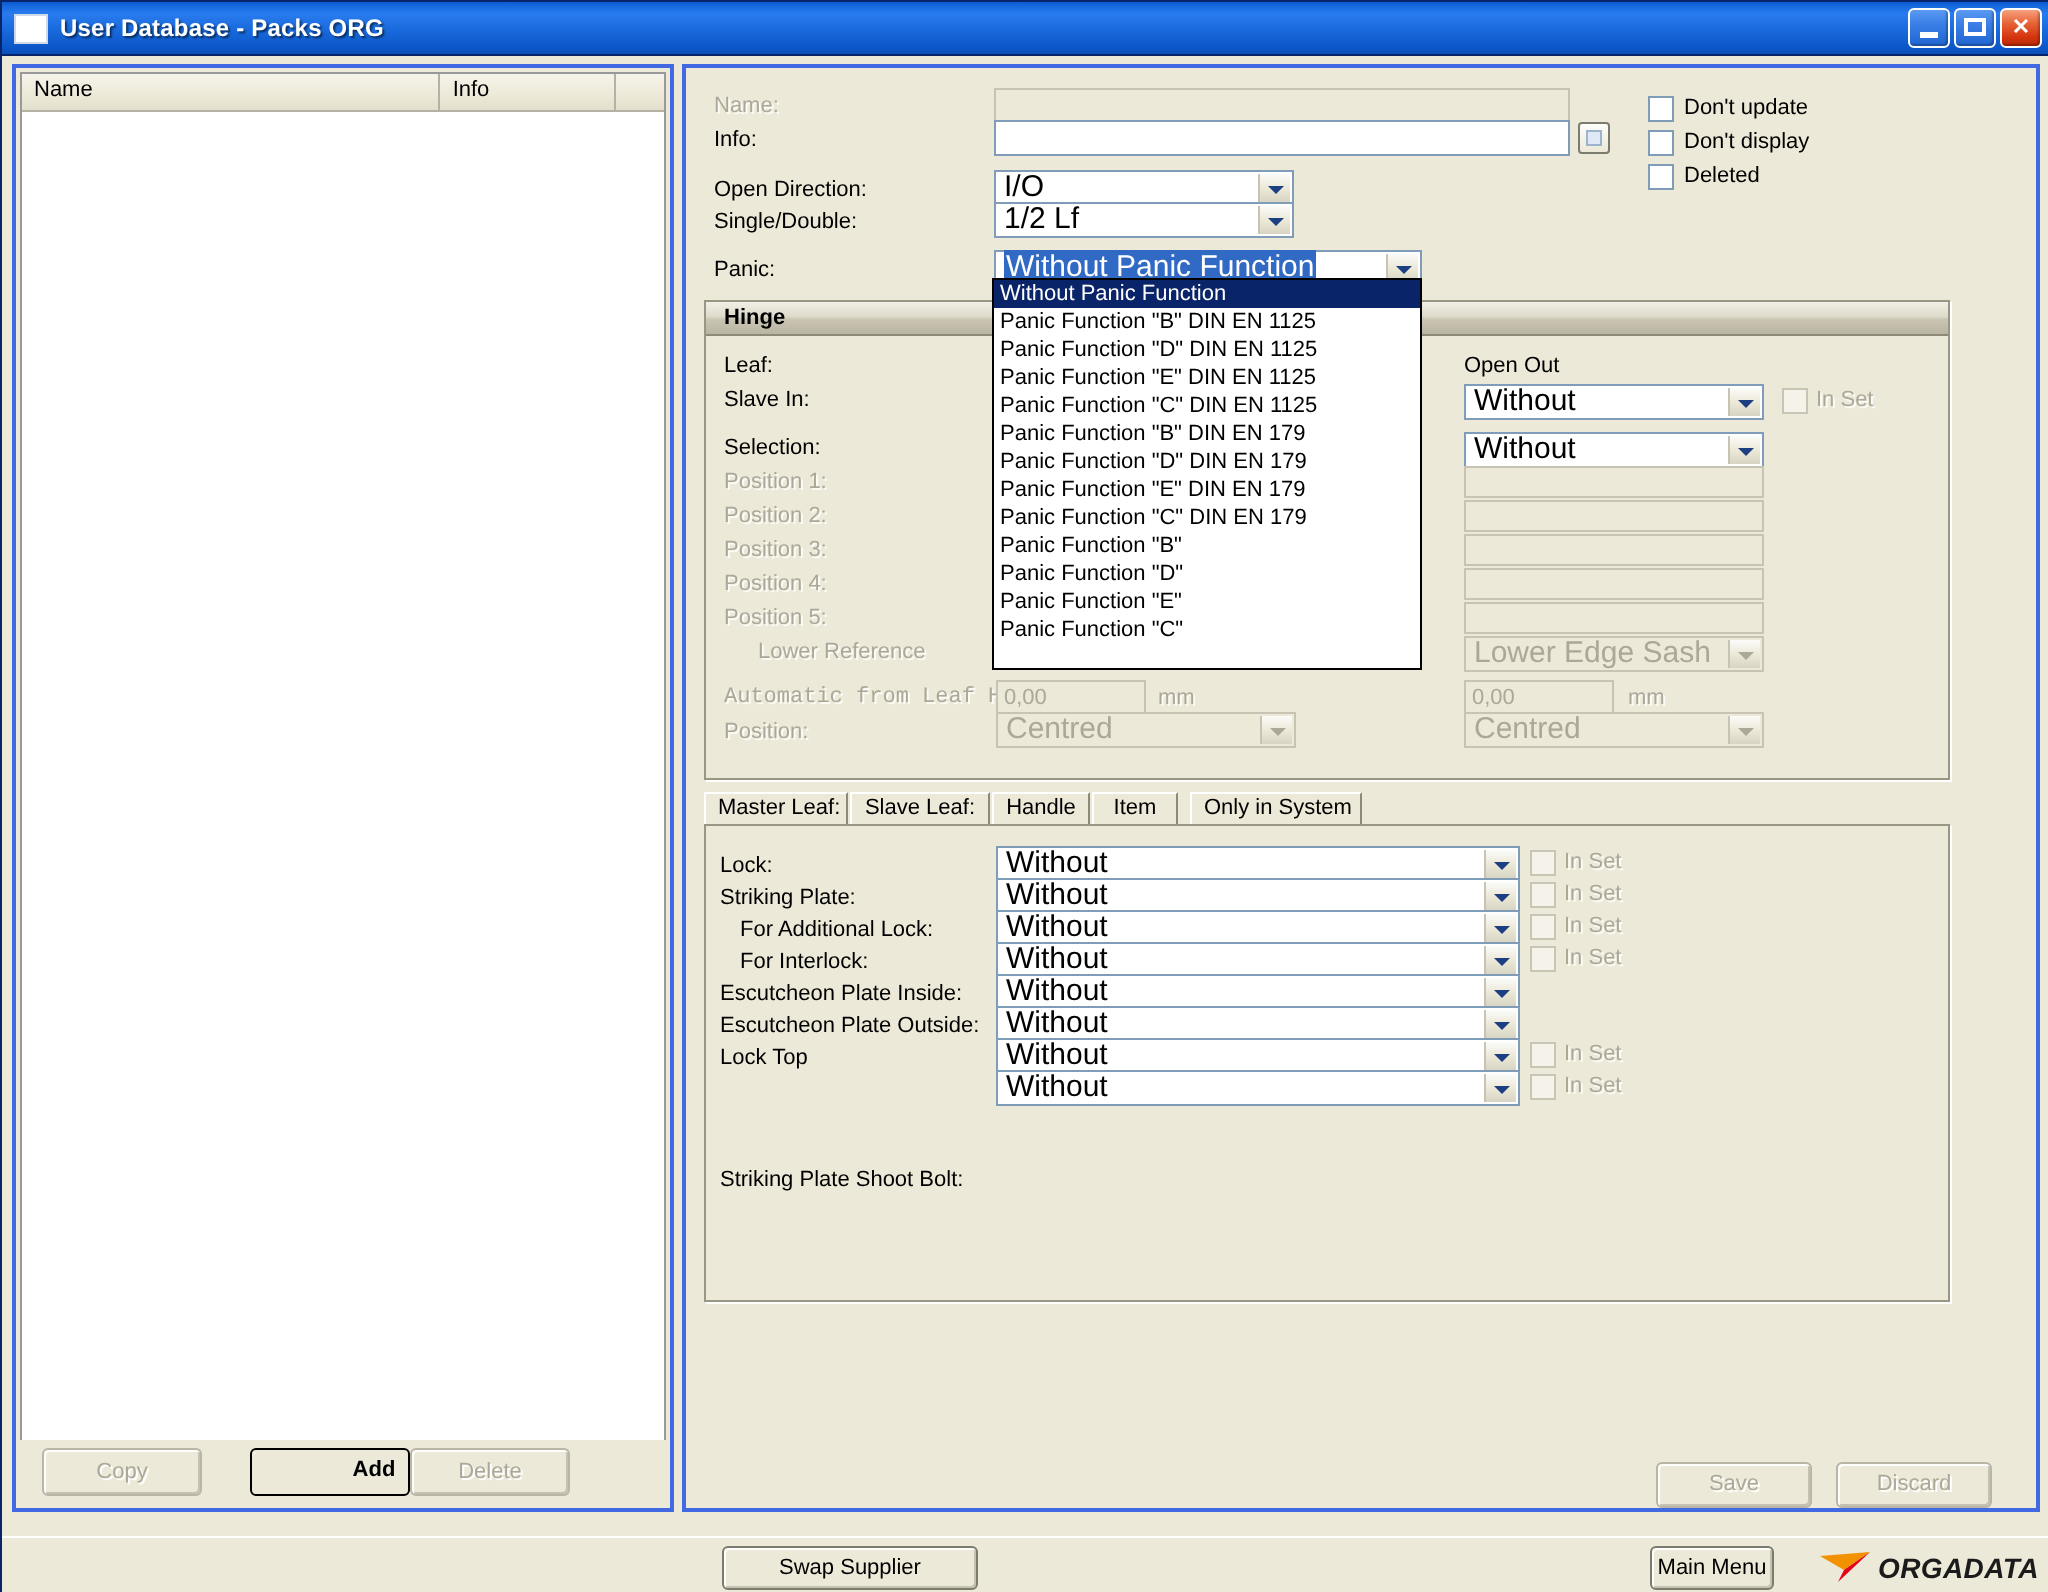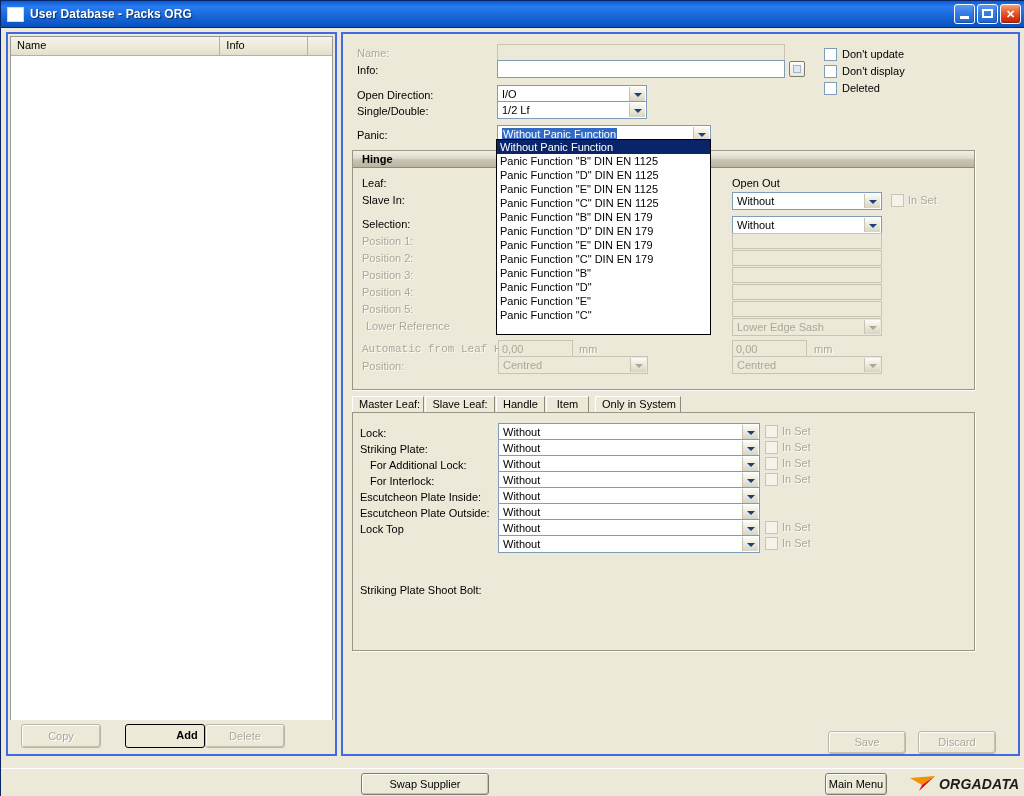--- a/index.html
+++ b/index.html
@@ -98,21 +98,21 @@
   .tfield{
     position:absolute;background:#fff;box-sizing:border-box;
     border:1px solid #7f9db9;font-size:11px;color:#000;
     padding:1px 3px;line-height:15px;
   }
   .tfield.dis{background:#ECE9D8;border:1px solid #c8c4b4;color:#ACA899;}
 
   .combo{
     position:absolute;box-sizing:border-box;height:18px;
     background:#fff;border:1px solid #7f9db9;
-    font-size:11px;line-height:16px;padding-left:4px;color:#000;
+    font-size:15px;line-height:16px;padding-left:4px;color:#000;
   }
   .combo .arrow{
     position:absolute;right:1px;top:1px;width:15px;height:14px;
     background:linear-gradient(to bottom,#fbfbfa 0%,#ECE9D8 50%,#d8d4c3 100%);
     border-left:1px solid #c8c4b4;
   }
   .combo .arrow:after{
     content:"";position:absolute;left:4px;top:6px;
     border-left:4px solid transparent;border-right:4px solid transparent;
     border-top:4px solid #1b3f80;
@@ -254,21 +254,21 @@
         <div class="grouphdr">Hinge</div>
 
         <div class="lbl" style="left:9px;top:26px;">Leaf:</div>
         <div class="lbl" style="left:9px;top:43px;">Slave In:</div>
         <div class="lbl" style="left:9px;top:67px;">Selection:</div>
         <div class="lbl dis" style="left:9px;top:84px;">Position 1:</div>
         <div class="lbl dis" style="left:9px;top:101px;">Position 2:</div>
         <div class="lbl dis" style="left:9px;top:118px;">Position 3:</div>
         <div class="lbl dis" style="left:9px;top:135px;">Position 4:</div>
         <div class="lbl dis" style="left:9px;top:152px;">Position 5:</div>
-        <div class="lbl dis" style="left:13px;top:169px;">Lower Reference</div>
+        <div class="lbl dis" style="left:26px;top:169px;">Lower Reference</div>
         <div class="lbl dis" style="left:9px;top:192px;font-family:Liberation Mono, monospace;">Automatic from Leaf Height:</div>
         <div class="lbl dis" style="left:9px;top:209px;">Position:</div>
 
         <div class="tfield dis" style="left:145px;top:189px;width:75px;height:17px;">0,00</div>
         <div class="lbl dis" style="left:226px;top:192px;">mm</div>
         <div class="combo dis" style="left:145px;top:205px;width:150px;">
           <span>Centred</span>
           <span class="arrow"></span>
         </div>
 

